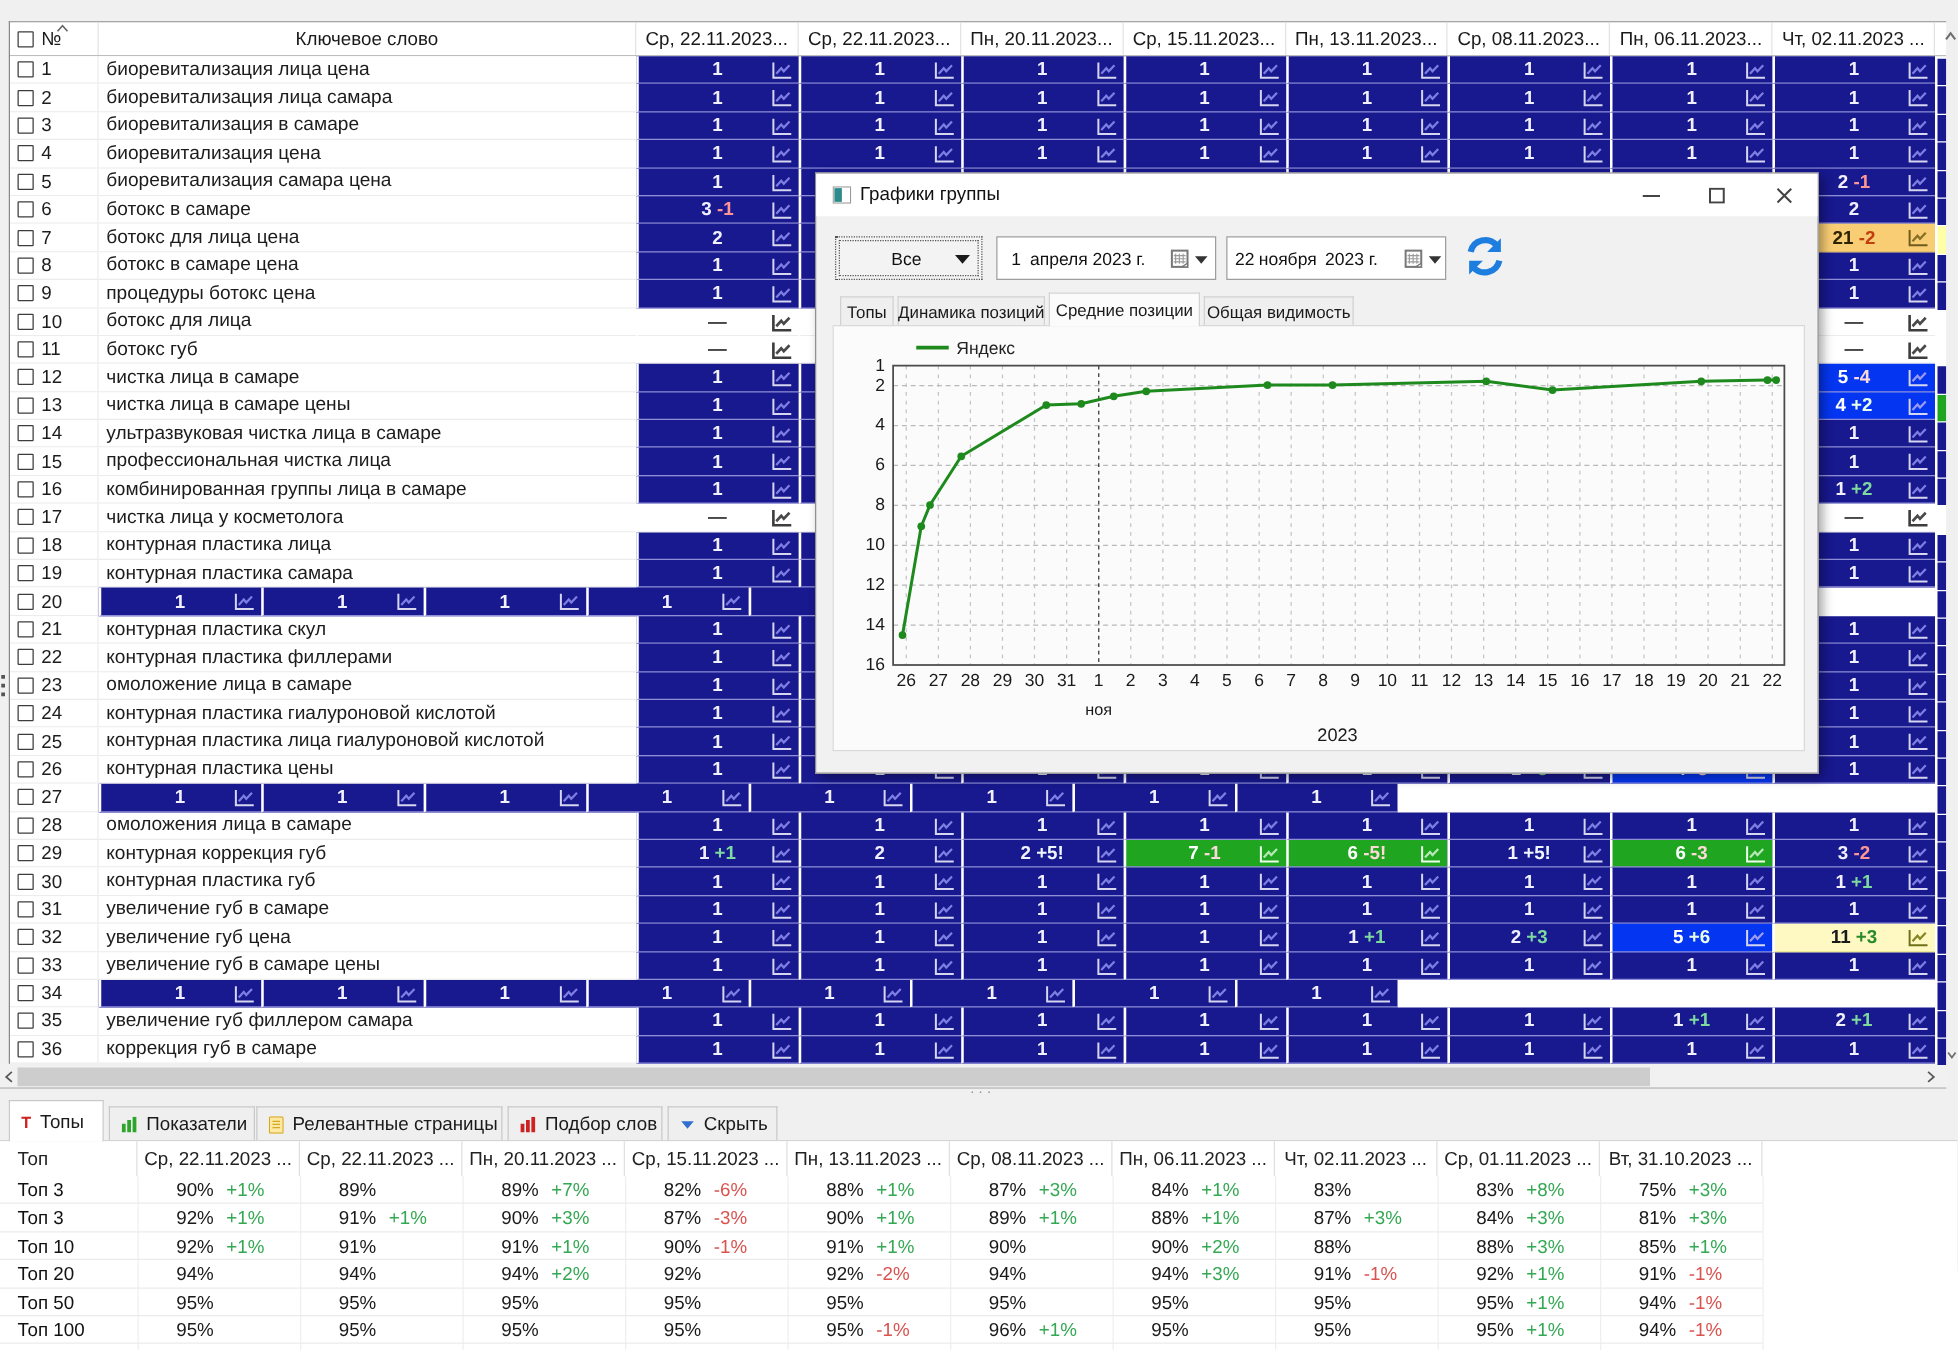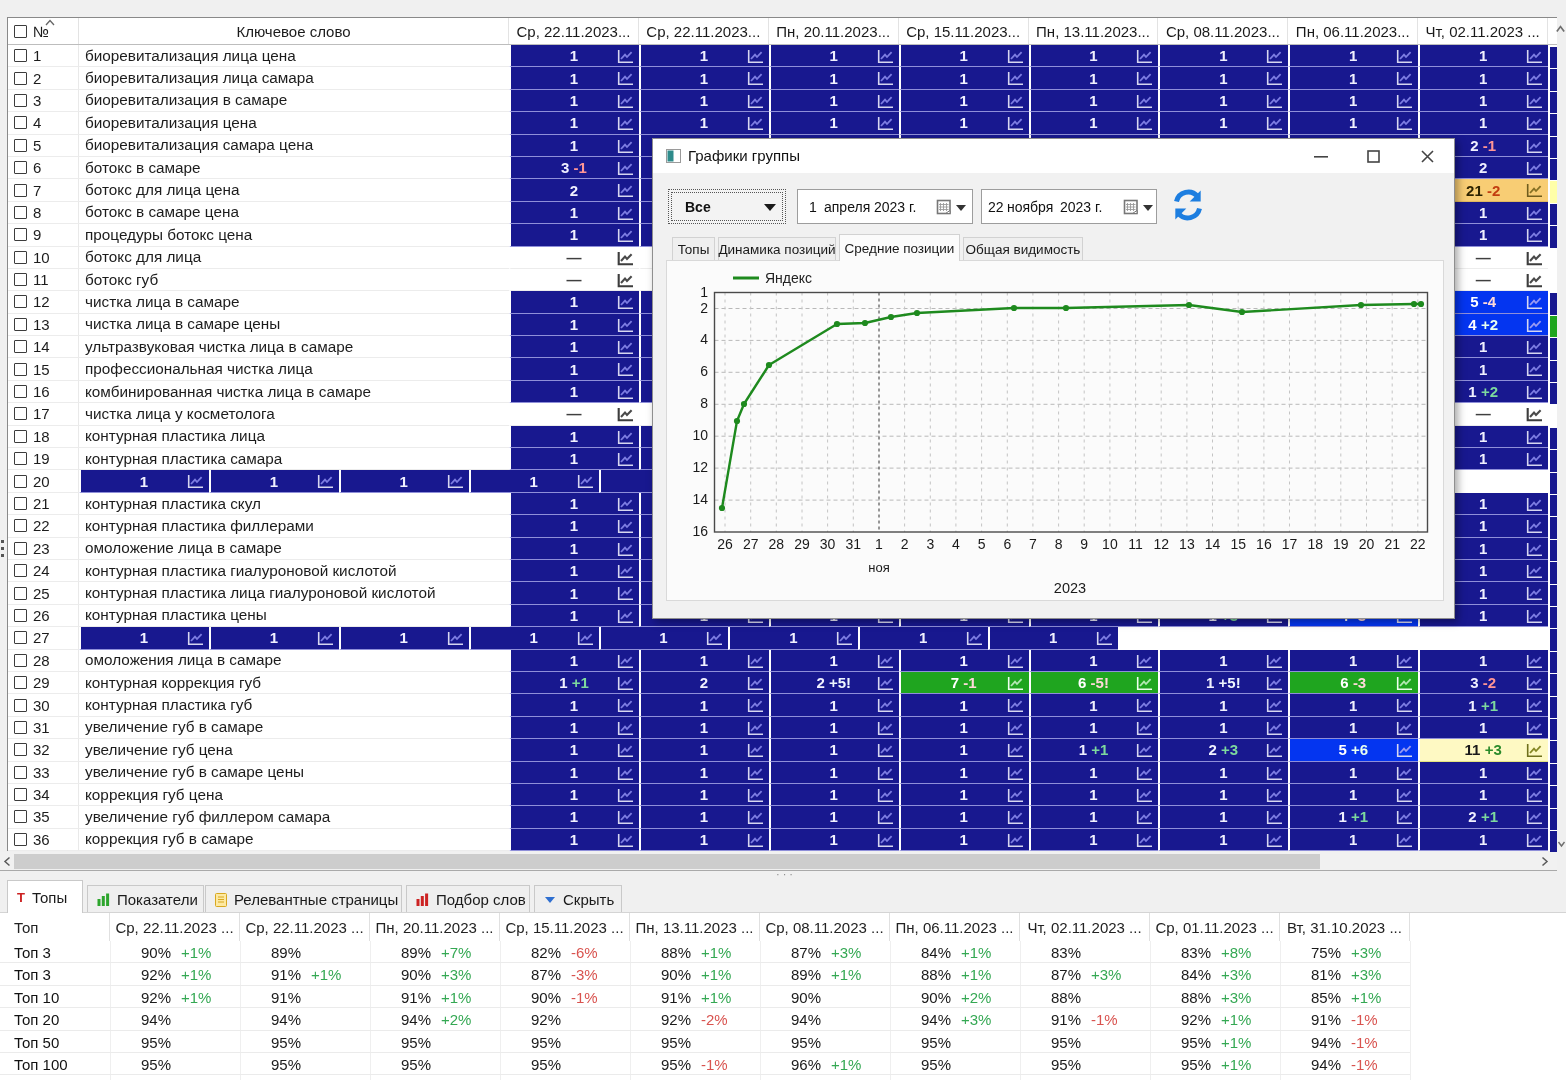--- a/index.html
+++ b/index.html
@@ -47,21 +47,21 @@
 .dots{position:absolute;left:776px;top:-3px;color:#8a8a8a;font-size:11px;letter-spacing:3px}
 
 .dlg{position:absolute;left:652px;top:138px;width:803px;height:481px;background:#f1f1f1;
  border:1px solid #8f8f8f;box-shadow:3px 3px 8px rgba(0,0,0,.35)}
 .dlg .tbar{position:absolute;left:0;top:0;width:100%;height:34px;background:#fff}
 .dlg .ttl{position:absolute;left:35px;top:8px;font-size:15px;color:#111}
 
 .combo{position:absolute;left:15px;top:50px;width:118px;height:35px;background:#f3f3f3;
  border:1px dotted #555;outline:1px dotted #555;outline-offset:-4px;
  display:flex;align-items:center;font-size:14px;color:#111}
-.combo b{font-weight:bold;margin-left:16px}
+.combo b{font-weight:normal;margin-left:44px}
 .combo .ca{position:absolute;right:9px;top:14px;width:0;height:0;border:6px solid transparent;border-top:7px solid #1a1a1a}
 .dtf{position:absolute;top:50px;height:35px;background:#fff;border:1px solid #9d9d9d;font-size:14px;color:#111}
 .dtf span{position:absolute;top:9px}
 .dtf .ca{position:absolute;top:15px;width:0;height:0;border:5px solid transparent;border-top:6px solid #333}
 .refresh{position:absolute;left:518px;top:49px;width:34px;height:34px}
 
 .dtab{position:absolute;height:24px;top:98px;background:#efefef;border:1px solid #d2d2d2;border-bottom:none;
  font-size:13.5px;color:#1a1a1a;display:flex;align-items:center;justify-content:center;white-space:nowrap}
 .dtab.act{top:95px;height:27px;background:#fbfbfb;z-index:3}
 .panel{position:absolute;left:13px;top:121px;width:778px;height:341px;background:#fbfbfb;border:1px solid #d9d9d9;z-index:2}
@@ -997,21 +997,21 @@
         <div class="dc navy">
           <span>1</span>
           <svg class="ic" viewBox="0 0 17 16">
             <path class="a" d="M1.7 2 V14.2 H16" fill="none" stroke-width="1.6"></path>
             <path class="z" d="M4 11 L8 6.6 L10 9 L14.6 4.2" fill="none" stroke-width="1.8"></path>
           </svg>
         </div>
       </div>
       <div class="row">
         <div class="c0"><span class="cb"></span>16</div>
-        <div class="c1">комбинированная чистка лица в самаре</div>
+        <div class="c1">комбинированная группы лица в самаре</div>
         <div class="dc navy">
           <span>1</span>
           <svg class="ic" viewBox="0 0 17 16">
             <path class="a" d="M1.7 2 V14.2 H16" fill="none" stroke-width="1.6"></path>
             <path class="z" d="M4 11 L8 6.6 L10 9 L14.6 4.2" fill="none" stroke-width="1.8"></path>
           </svg>
         </div>
         <div class="dc navy">
           <span>1</span>
           <svg class="ic" viewBox="0 0 17 16">
@@ -2075,21 +2075,20 @@
         <div class="dc navy">
           <span>1</span>
           <svg class="ic" viewBox="0 0 17 16">
             <path class="a" d="M1.7 2 V14.2 H16" fill="none" stroke-width="1.6"></path>
             <path class="z" d="M4 11 L8 6.6 L10 9 L14.6 4.2" fill="none" stroke-width="1.8"></path>
           </svg>
         </div>
       </div>
       <div class="row">
         <div class="c0"><span class="cb"></span>34</div>
-        <div class="c1">коррекция губ цена</div>
         <div class="dc navy">
           <span>1</span>
           <svg class="ic" viewBox="0 0 17 16">
             <path class="a" d="M1.7 2 V14.2 H16" fill="none" stroke-width="1.6"></path>
             <path class="z" d="M4 11 L8 6.6 L10 9 L14.6 4.2" fill="none" stroke-width="1.8"></path>
           </svg>
         </div>
         <div class="dc navy">
           <span>1</span>
           <svg class="ic" viewBox="0 0 17 16">

